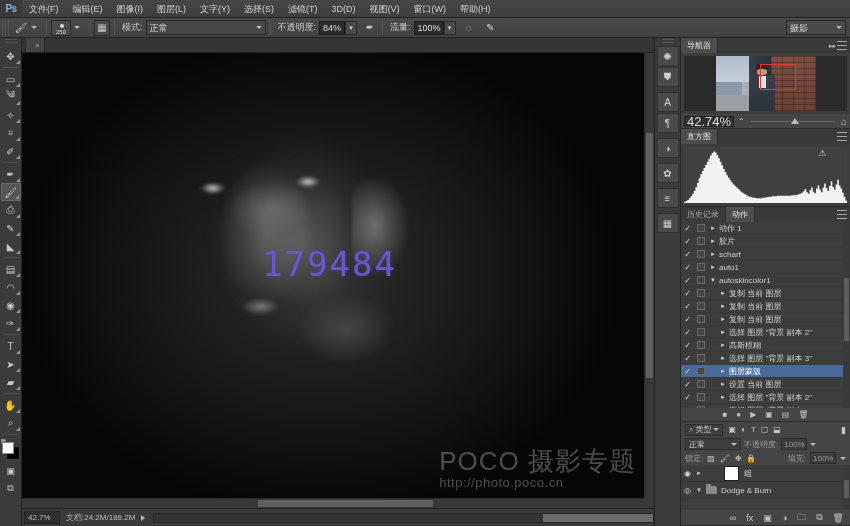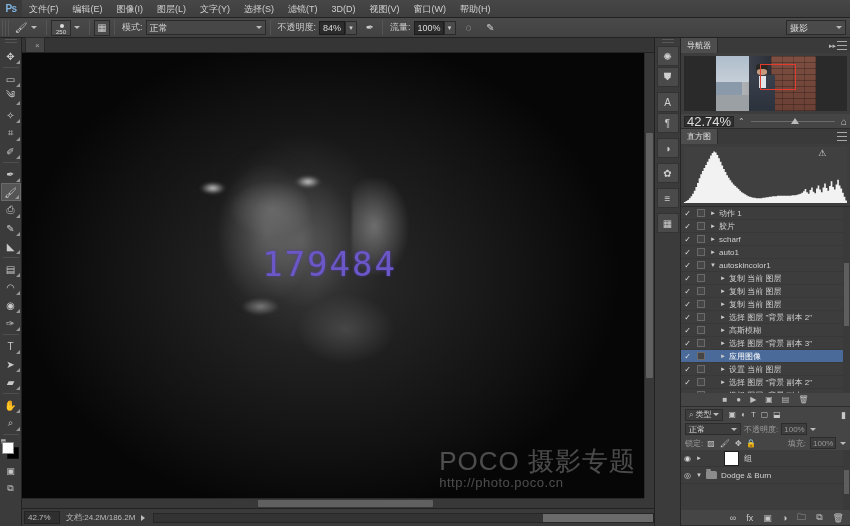--- a/index.html
+++ b/index.html
@@ -471,20 +471,30 @@
           <div class="hist-canvas">
             <svg id="hist-svg" width="100%" height="100%" viewBox="0 0 100 100" preserveAspectRatio="none">
                 <path d="M0,100 L0.00,98.16 L1.00,98.16 L1.00,96.32 L2.00,96.32 L2.00,94.48 L3.00,94.48 L3.00,91.72 L4.00,91.72 L4.00,88.04 L5.00,88.04 L5.00,83.44 L6.00,83.44 L6.00,77.92 L7.00,77.92 L7.00,71.48 L8.00,71.48 L8.00,64.12 L9.00,64.12 L9.00,55.84 L10.00,55.84 L10.00,48.48 L11.00,48.48 L11.00,42.96 L12.00,42.96 L12.00,37.44 L13.00,37.44 L13.00,31.92 L14.00,31.92 L14.00,26.40 L15.00,26.40 L15.00,20.88 L16.00,20.88 L16.00,15.36 L17.00,15.36 L17.00,10.76 L18.00,10.76 L18.00,8.00 L19.00,8.00 L19.00,9.84 L20.00,9.84 L20.00,14.44 L21.00,14.44 L21.00,19.96 L22.00,19.96 L22.00,26.40 L23.00,26.40 L23.00,32.84 L24.00,32.84 L24.00,39.28 L25.00,39.28 L25.00,44.80 L26.00,44.80 L26.00,50.32 L27.00,50.32 L27.00,54.92 L28.00,54.92 L28.00,59.52 L29.00,59.52 L29.00,63.20 L30.00,63.20 L30.00,66.88 L31.00,66.88 L31.00,69.64 L32.00,69.64 L32.00,72.40 L33.00,72.40 L33.00,75.16 L34.00,75.16 L34.00,77.92 L35.00,77.92 L35.00,80.68 L36.00,80.68 L36.00,82.52 L37.00,82.52 L37.00,84.36 L38.00,84.36 L38.00,86.20 L39.00,86.20 L39.00,88.04 L40.00,88.04 L40.00,88.96 L41.00,88.96 L41.00,89.88 L42.00,89.88 L42.00,90.80 L43.00,90.80 L43.00,90.80 L44.00,90.80 L44.00,91.72 L45.00,91.72 L45.00,91.72 L46.00,91.72 L46.00,91.72 L47.00,91.72 L47.00,91.72 L48.00,91.72 L48.00,90.80 L49.00,90.80 L49.00,90.80 L50.00,90.80 L50.00,89.88 L51.00,89.88 L51.00,89.88 L52.00,89.88 L52.00,88.96 L53.00,88.96 L53.00,88.96 L54.00,88.96 L54.00,88.04 L55.00,88.04 L55.00,88.04 L56.00,88.04 L56.00,88.04 L57.00,88.04 L57.00,87.12 L58.00,87.12 L58.00,87.12 L59.00,87.12 L59.00,87.12 L60.00,87.12 L60.00,87.12 L61.00,87.12 L61.00,87.12 L62.00,87.12 L62.00,87.12 L63.00,87.12 L63.00,87.12 L64.00,87.12 L64.00,87.12 L65.00,87.12 L65.00,87.12 L66.00,87.12 L66.00,86.20 L67.00,86.20 L67.00,86.20 L68.00,86.20 L68.00,86.20 L69.00,86.20 L69.00,85.28 L70.00,85.28 L70.00,84.36 L71.00,84.36 L71.00,83.44 L72.00,83.44 L72.00,81.60 L73.00,81.60 L73.00,78.84 L74.00,78.84 L74.00,75.16 L75.00,75.16 L75.00,80.68 L76.00,80.68 L76.00,83.44 L77.00,83.44 L77.00,77.00 L78.00,77.00 L78.00,72.40 L79.00,72.40 L79.00,79.76 L80.00,79.76 L80.00,82.52 L81.00,82.52 L81.00,74.24 L82.00,74.24 L82.00,68.72 L83.00,68.72 L83.00,76.08 L84.00,76.08 L84.00,80.68 L85.00,80.68 L85.00,72.40 L86.00,72.40 L86.00,65.04 L87.00,65.04 L87.00,73.32 L88.00,73.32 L88.00,77.92 L89.00,77.92 L89.00,69.64 L90.00,69.64 L90.00,61.36 L91.00,61.36 L91.00,71.48 L92.00,71.48 L92.00,76.08 L93.00,76.08 L93.00,66.88 L94.00,66.88 L94.00,58.60 L95.00,58.60 L95.00,68.72 L96.00,68.72 L96.00,74.24 L97.00,74.24 L97.00,81.60 L98.00,81.60 L98.00,88.96 L99.00,88.96 L99.00,95.40 L100.00,95.40 L100,100 Z" fill="#f2f2f2"></path>
               </svg>
           </div>
           <div class="hist-warn">⚠</div>
         </div>
       </div>
 
       <div class="panel" style="flex:none;">
+        <div class="panel-tabs">
+          <div class="ptab">历史记录</div>
+          <div class="ptab active">动作</div>
+          <div style="flex:1"></div>
+          <div class="panel-menu">
+              <i></i>
+              <i></i>
+              <i></i>
+            </div>
+        </div>
         <div class="act-list" style="height:186px;">
           <div id="act-rows">
               <div class="act-row">
                 <span class="act-check">✓</span>
                 <span class="act-box">
                   <i></i>
                 </span>
                 <span class="act-tri">►</span>
                 <span class="act-label">动作 1</span>
               </div>
@@ -574,21 +584,21 @@
                 <span class="act-tri">►</span>
                 <span class="act-label">选择 图层 "背景 副本 3"</span>
               </div>
               <div class="act-row sel">
                 <span class="act-check">✓</span>
                 <span class="act-box">
                   <i></i>
                 </span>
                 <span style="width: 10px;"></span>
                 <span class="act-tri">►</span>
-                <span class="act-label">应用图像</span>
+                <span class="act-label">图层蒙版</span>
               </div>
               <div class="act-row">
                 <span class="act-check">✓</span>
                 <span class="act-box">
                   <i></i>
                 </span>
                 <span style="width: 10px;"></span>
                 <span class="act-tri">►</span>
                 <span class="act-label">设置 当前 图层</span>
               </div>

